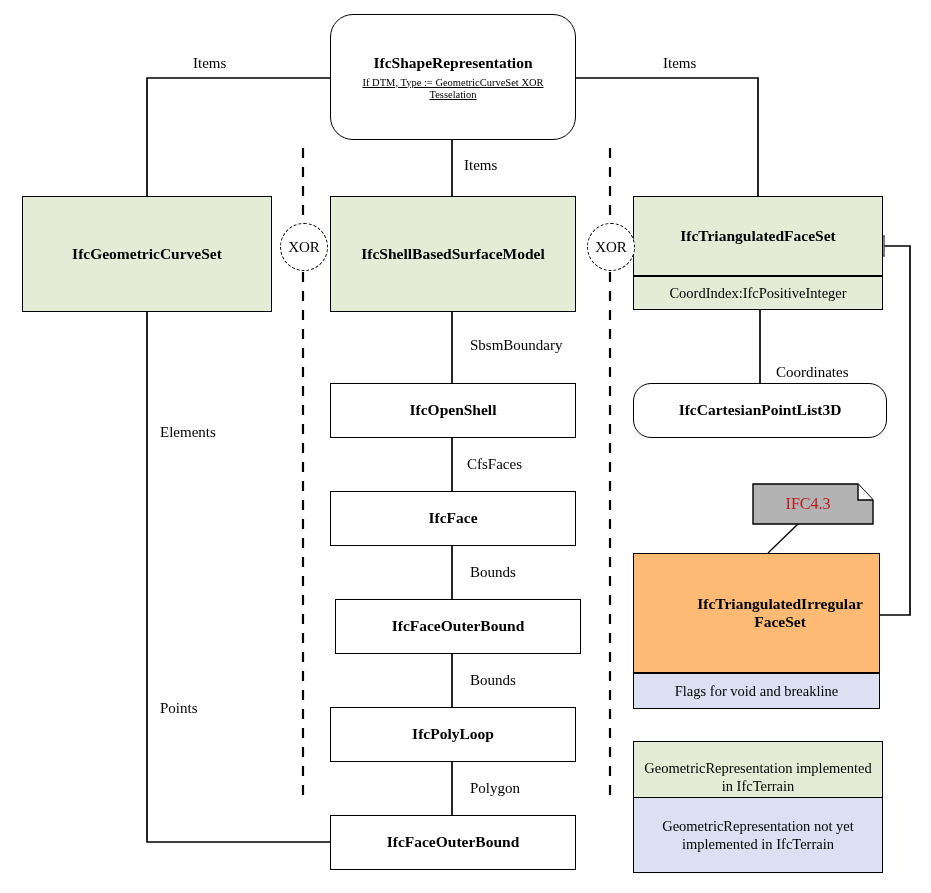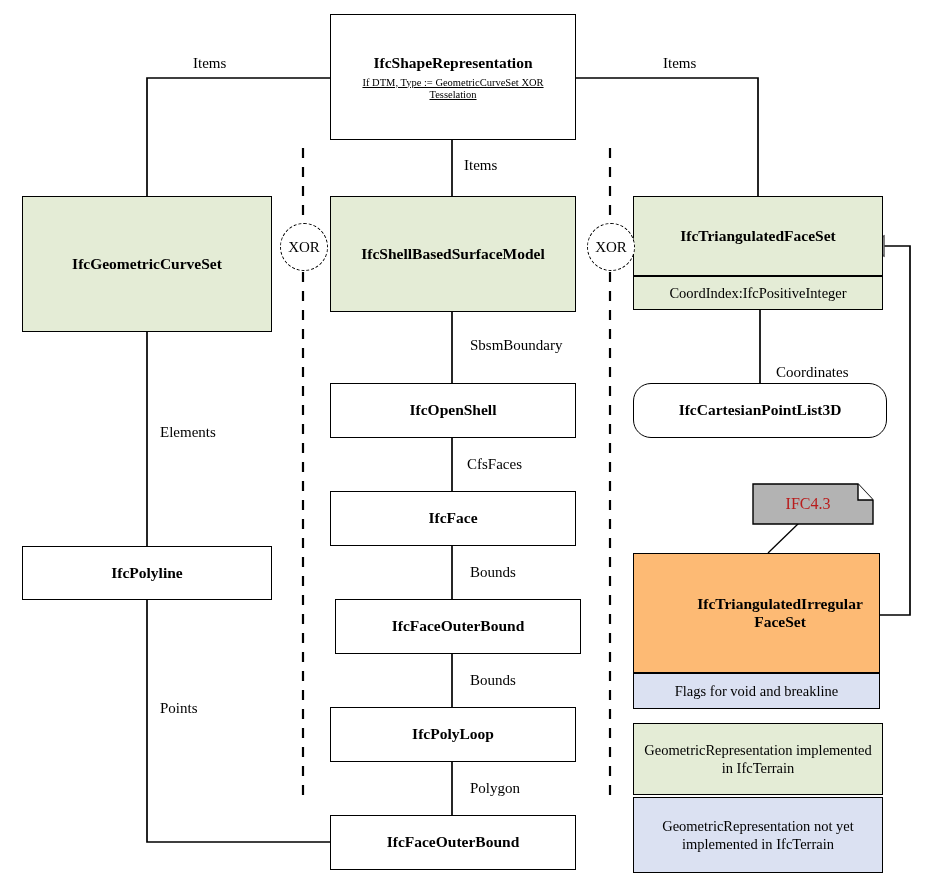--- a/index.html
+++ b/index.html
@@ -67,43 +67,40 @@
       <path d="M610,148 L610,222"></path>
       <path d="M610,272 L610,802"></path>
     </g>
 
     <g>
       <path d="M753,484 L858,484 L873,500 L873,524 L753,524 Z" fill="#b3b3b3" stroke="#000" stroke-width="1.4"></path>
       <path d="M858,484 L858,500 L873,500" fill="#ffffff" stroke="#000" stroke-width="1.4"></path>
     </g>
   </svg>
 
-  <div class="node stacked" style="left:330px;top:14px;width:246px;height:126px;">
+  <div class="node stacked" style="left:330px;top:14px;width:246px;height:126px;border-radius:23px;">
     <span class="title">IfcShapeRepresentation</span>
     <span class="sub">If DTM, Type := GeometricCurveSet XOR Tesselation</span>
   </div>
 
-  <div class="node green" style="left:22px;top:196px;width:250px;height:136px;">
+  <div class="node green" style="left:22px;top:196px;width:250px;height:116px;">
     <span class="title">IfcGeometricCurveSet</span>
   </div>
 
   <div class="node green" style="left:330px;top:196px;width:246px;height:116px;">
     <span class="title">IfcShellBasedSurfaceModel</span>
   </div>
 
   <div class="node green" style="left:633px;top:196px;width:250px;height:80px;">
     <span class="title">IfcTriangulatedFaceSet</span>
   </div>
   <div class="compart green" style="left:633px;top:276px;width:250px;height:34px;">
     <span>CoordIndex:IfcPositiveInteger</span>
   </div>
 
-  <div class="node" style="left:22px;top:546px;width:250px;height:54px;">
-    <span class="title">IfcPolyline</span>
-  </div>
 
   <div class="node" style="left:330px;top:383px;width:246px;height:55px;">
     <span class="title">IfcOpenShell</span>
   </div>
 
   <div class="node" style="left:330px;top:491px;width:246px;height:55px;">
     <span class="title">IfcFace</span>
   </div>
 
   <div class="node" style="left:335px;top:599px;width:246px;height:55px;">
@@ -145,20 +142,20 @@
   <div class="elabel" style="left:663px;top:55px;">Items</div>
   <div class="elabel" style="left:160px;top:424px;">Elements</div>
   <div class="elabel" style="left:160px;top:700px;">Points</div>
   <div class="elabel" style="left:470px;top:337px;">SbsmBoundary</div>
   <div class="elabel" style="left:467px;top:456px;">CfsFaces</div>
   <div class="elabel" style="left:470px;top:564px;">Bounds</div>
   <div class="elabel" style="left:470px;top:672px;">Bounds</div>
   <div class="elabel" style="left:470px;top:780px;">Polygon</div>
   <div class="elabel" style="left:776px;top:364px;">Coordinates</div>
 
-  <div class="legend green" style="left:633px;top:723px;width:250px;height:72px;justify-content:flex-end;">
+  <div class="legend green" style="left:633px;top:741px;width:250px;height:72px;justify-content:flex-end;">
     <span>GeometricRepresentation implemented in IfcTerrain</span>
   </div>
   <div class="legend blue" style="left:633px;top:797px;width:250px;height:76px;">
     <span>GeometricRepresentation not yet implemented in IfcTerrain</span>
   </div>
 
 </div>
 
 </body></html>

